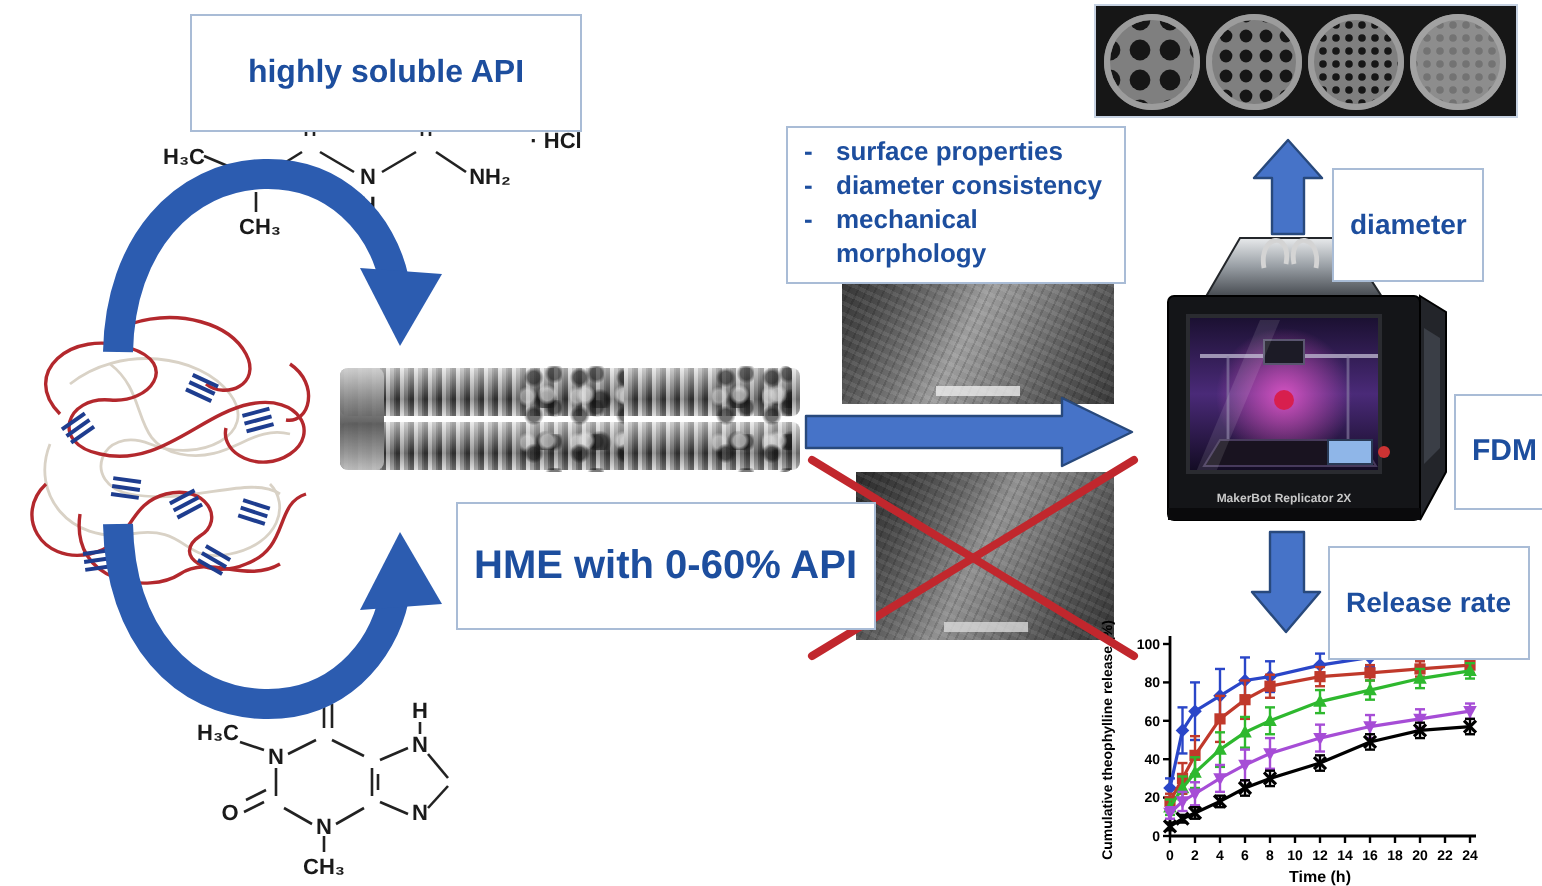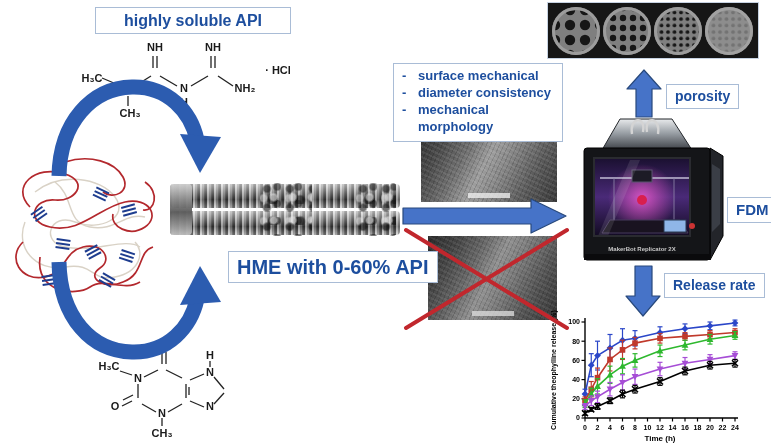--- a/index.html
+++ b/index.html
@@ -2,21 +2,21 @@
 <html><head>
 <meta charset="utf-8">
 <style>
   * { margin:0; padding:0; box-sizing:border-box; }
   html,body { width:771px; height:443px; background:#fff; font-family:"Liberation Sans", sans-serif; overflow:hidden; }
   #fig { position:relative; width:771px; height:443px; background:#fff; }
 
   .label-box {
     position:absolute; background:#fff; border:1px solid #a9bcd6;
     color:#1d4e9e; font-weight:bold; text-align:center;
-    font-size:15px; line-height:1.2; padding:3px 8px; white-space:nowrap; z-index:5;
+    font-size:15px; line-height:1.2; padding:19px 8px; white-space:nowrap; z-index:5;
   }
 
   .props-box {
     position:absolute; left:393px; top:63px; width:170px;
     border:1px solid #a9bcd6; background:#fff; color:#1d4e9e;
     font-weight:bold; font-size:13px; padding:4px 4px 5px 8px; z-index:5;
   }
   .prop-row { display:flex; line-height:1.3; }
   .prop-dash { width:16px; flex:0 0 16px; }
 
@@ -66,35 +66,35 @@
   <div class="label-box" style="left:95px; top:7px; min-width:196px; font-size:16px;">
     <span>highly soluble API</span>
   </div>
 
 
   <div class="label-box" style="left:228px; top:251px; min-width:164px; font-size:20px;">
     <span>HME with 0-60% API</span>
   </div>
 
   <div class="label-box" style="left:666px; top:84px; min-width:60px; font-size:14px;">
-    <span>porosity</span>
+    <span>diameter</span>
   </div>
 
   <div class="label-box" style="left:727px; top:197px; min-width:42px; font-size:15px;">
     <span>FDM</span>
   </div>
 
   <div class="label-box" style="left:664px; top:273px; min-width:94px; font-size:14px;">
     <span>Release rate</span>
   </div>
 
   <div class="props-box">
     <div class="prop-row">
       <span class="prop-dash">-</span>
-      <span>surface mechanical</span>
+      <span>surface properties</span>
     </div>
     <div class="prop-row">
       <span class="prop-dash">-</span>
       <span>diameter consistency</span>
     </div>
     <div class="prop-row">
       <span class="prop-dash">-</span>
       <span>mechanical morphology</span>
     </div>
   </div>

